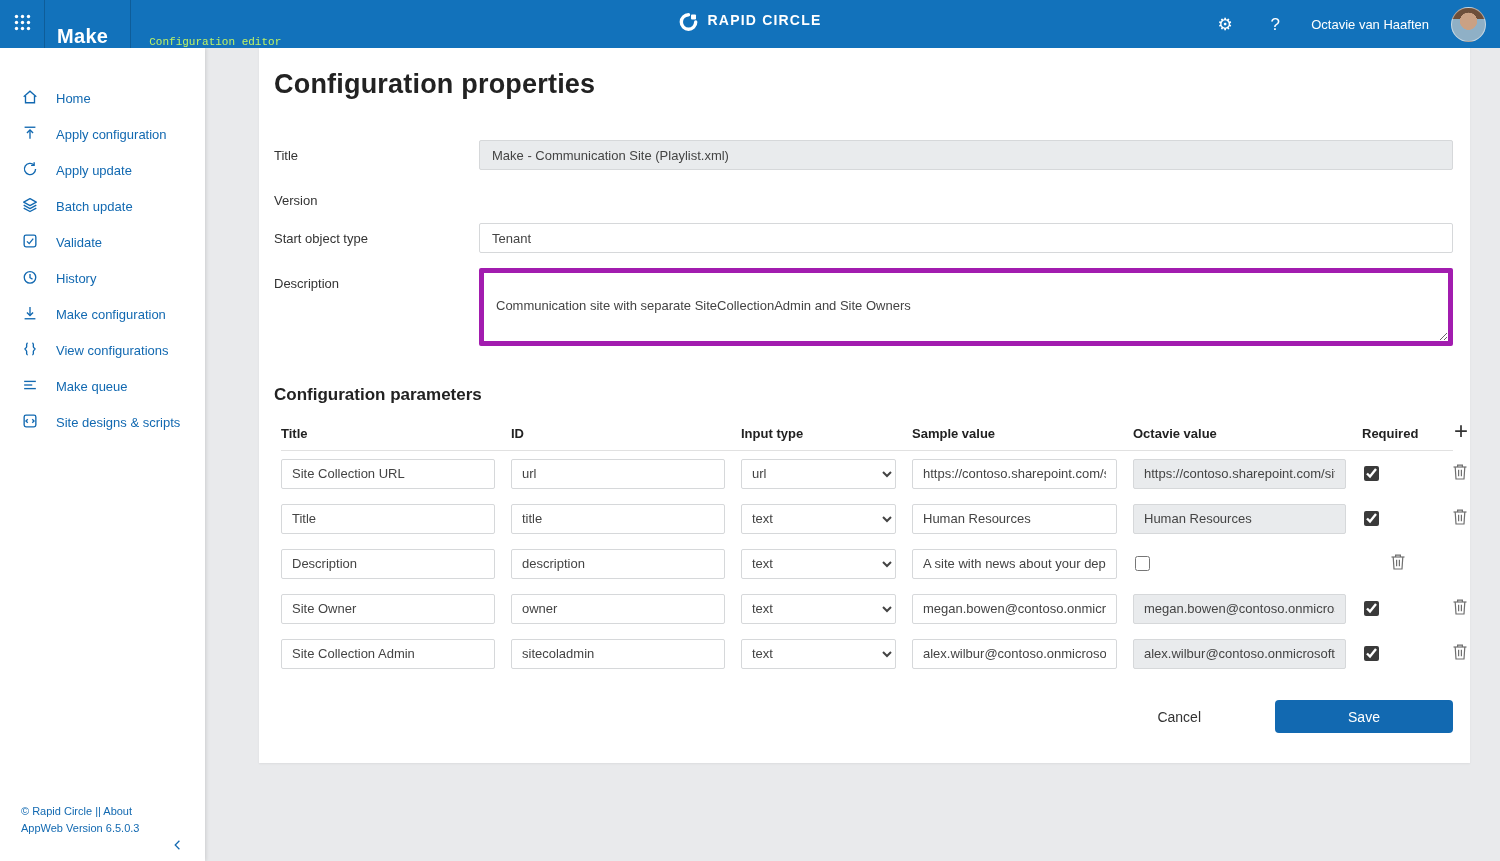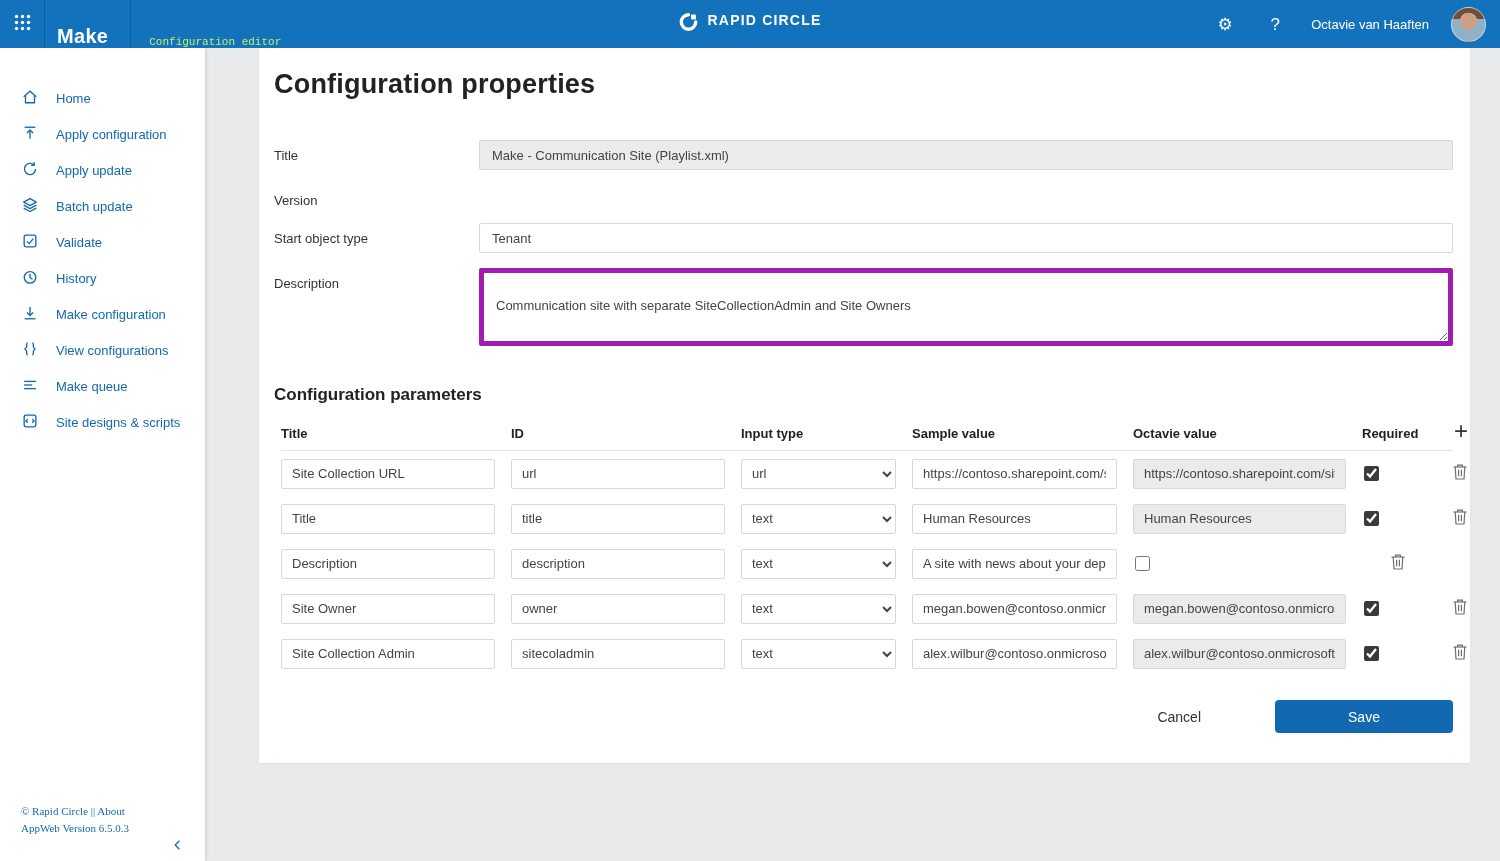--- a/index.html
+++ b/index.html
@@ -51,21 +51,21 @@
     background: #fff; box-shadow: 1px 0 4px rgba(0,0,0,0.13); z-index: 10;
   }
   .nav { padding-top: 32px; text-align: center; }
   .nav-item {
     display: flex; align-items: center; height: 36px; padding-left: 21px; gap: 17px;
     color: #1269b1; font-size: 13px; cursor: pointer; white-space: nowrap;
   }
   .nav-item svg { flex: 0 0 auto; }
   .sidebar-footer {
     position: absolute; left: 21px; bottom: 24px;
-    font-size: 11px; color: #1269b1; line-height: 17px; font-family: Liberation Serif, serif;
+    font-size: 11px; color: #1269b1; line-height: 17px;
   }
   .collapse-btn {
     position: absolute; right: 16px; bottom: 2px; background: transparent; border: none;
     color: #1269b1; cursor: pointer; padding: 4px;
   }
   
   .main { margin-left: 205px; padding: 27px 30px 0 30px; }
   .card {
     background: #fff; min-height: 688px; padding: 30px 17px 30px 15px;
     box-shadow: 0 1px 2px rgba(0,0,0,0.06);

